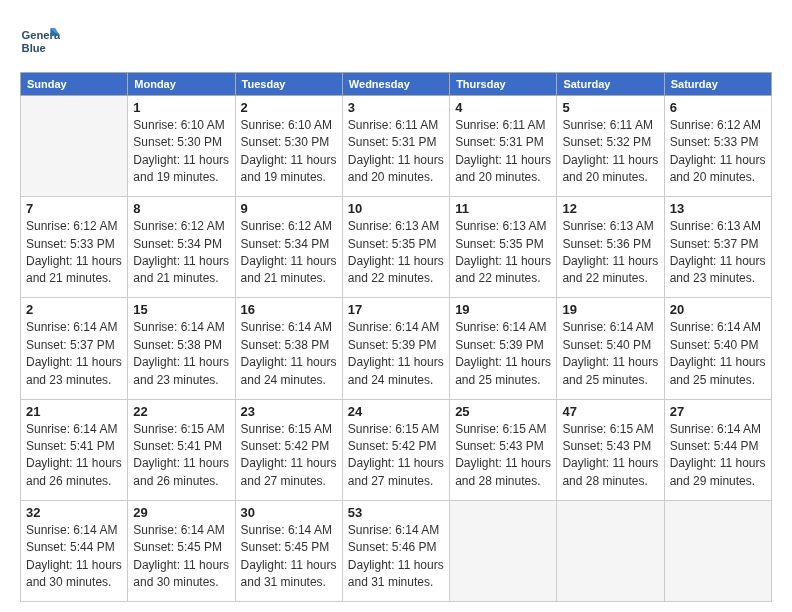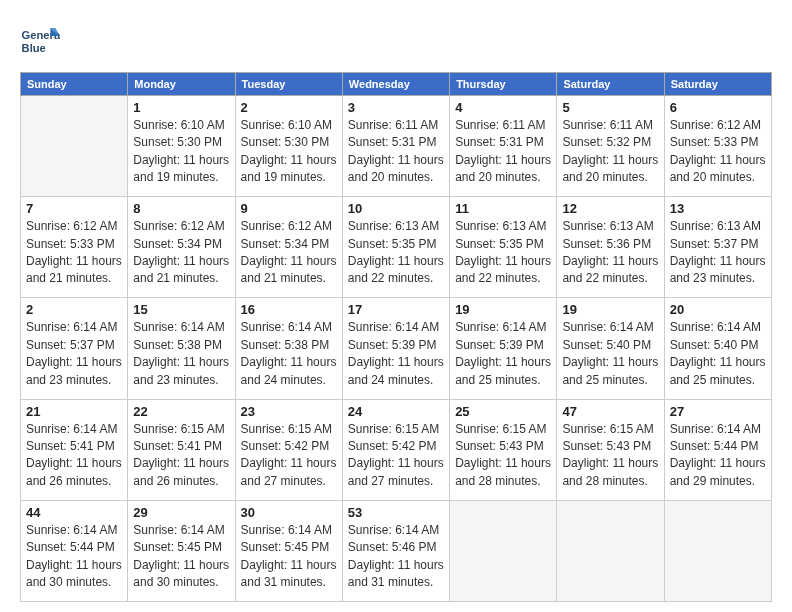--- a/index.html
+++ b/index.html
@@ -227,21 +227,21 @@
             <span class="day-number">47</span>
             <div class="day-info">Sunrise: 6:15 AM<br>Sunset: 5:43 PM<br>Daylight: 11 hours<br>and 28 minutes.</div>
           </td>
           <td>
             <span class="day-number">27</span>
             <div class="day-info">Sunrise: 6:14 AM<br>Sunset: 5:44 PM<br>Daylight: 11 hours<br>and 29 minutes.</div>
           </td>
         </tr>
         <tr>
           <td>
-            <span class="day-number">44</span>
+            <span class="day-number">32</span>
             <div class="day-info">Sunrise: 6:14 AM<br>Sunset: 5:44 PM<br>Daylight: 11 hours<br>and 30 minutes.</div>
           </td>
           <td>
             <span class="day-number">29</span>
             <div class="day-info">Sunrise: 6:14 AM<br>Sunset: 5:45 PM<br>Daylight: 11 hours<br>and 30 minutes.</div>
           </td>
           <td>
             <span class="day-number">30</span>
             <div class="day-info">Sunrise: 6:14 AM<br>Sunset: 5:45 PM<br>Daylight: 11 hours<br>and 31 minutes.</div>
           </td>

